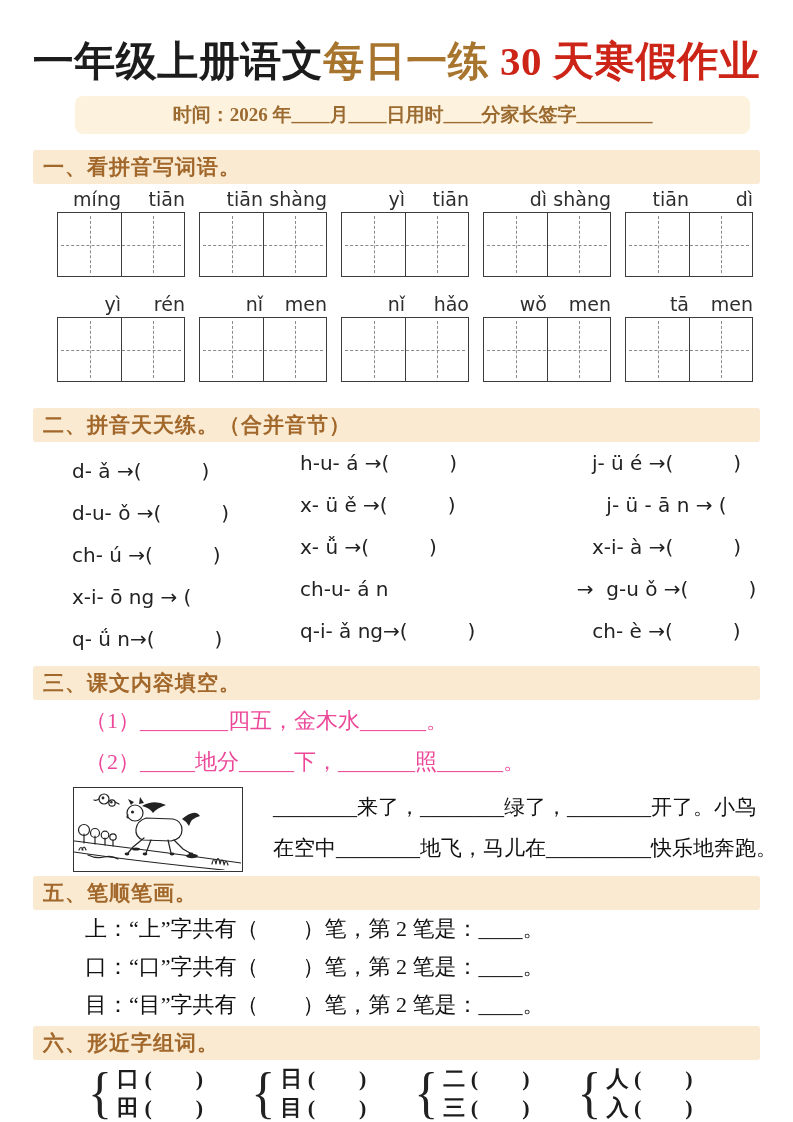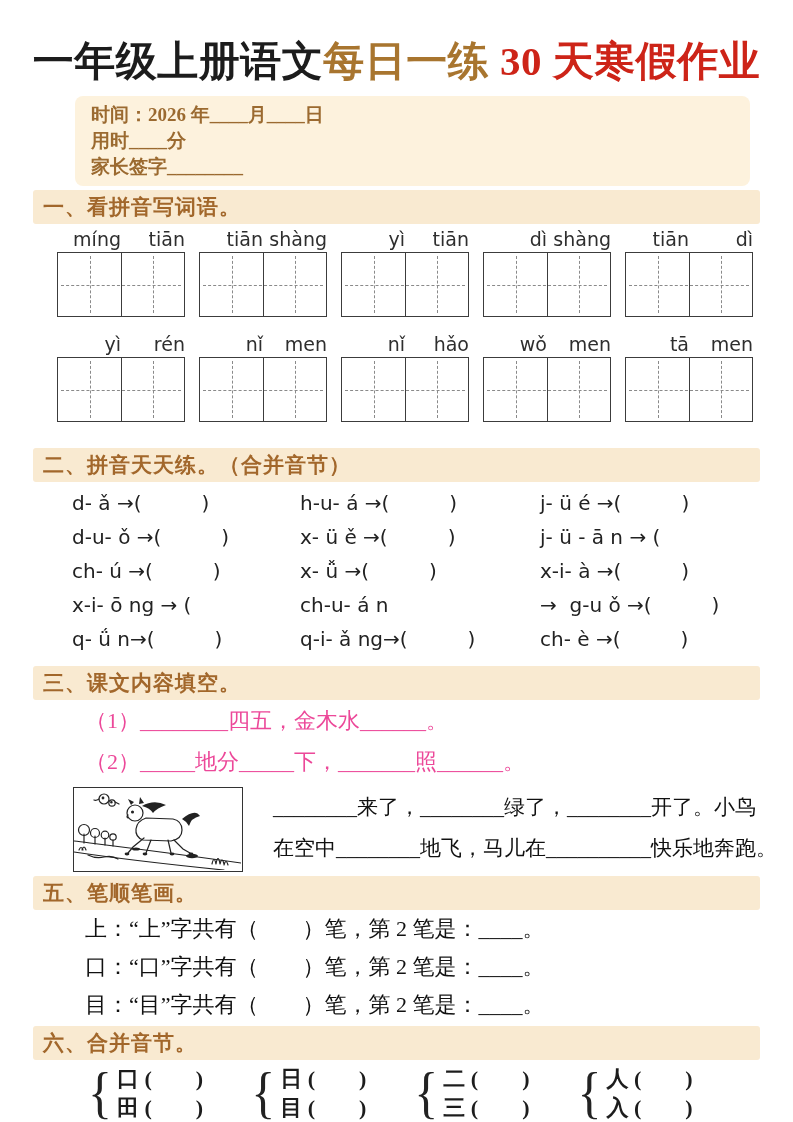--- a/index.html
+++ b/index.html
@@ -10,24 +10,24 @@
   }
   .page { width:793px; height:1122px; position:relative; }
 
   
   .title { margin:36px 0 0 0; text-align:center; font-size:41px; font-weight:bold;
            letter-spacing:0.5px; line-height:50px; white-space:nowrap; }
 
   
   .meta-band { width:675px; margin:10px 0 0 75px; background:#fdf2dd; border-radius:8px;
                padding:6px 16px; display:flex; justify-content:center;
-               color:#9b6a30; font-weight:bold; font-size:19px;flex-direction:column; }
-
-  
-  .band { margin:4px 0 0 33px; width:727px; background:#f9ead1; border-radius:3px;
+               color:#9b6a30; font-weight:bold; font-size:19px; }
+
+  
+  .band { margin:16px 0 0 33px; width:727px; background:#f9ead1; border-radius:3px;
           padding:3px 0 3px 10px; color:#a2672b; font-weight:bold; font-size:21px;
           letter-spacing:1px; }
   .band.m26 { margin-top:26px;padding-left:10px; }
   .band.m10 { margin-top:10px; }
   .band.m4  { margin-top:4px; }
   .band.m2  { margin-top:2px; }
 
   
   .pinyin-labels { display:flex; gap:14px; margin:4px 0 2px 57px;
                    font-family:"DejaVu Sans","Liberation Sans",sans-serif;
@@ -40,23 +40,23 @@
   .tzg i { position:absolute; display:block; }
   .tzg .v25 { left:25%; top:3px; bottom:3px; border-left:1.5px dashed #8a8a8a; }
   .tzg .v50 { left:50%; top:0; bottom:0; border-left:1.6px solid #3c3c3c; }
   .tzg .v75 { left:75%; top:3px; bottom:3px; border-left:1.5px dashed #8a8a8a; }
   .tzg .h50 { top:50%; left:3px; right:3px; border-top:1.5px dashed #8a8a8a; }
 
   
   .merge-rows { margin:4px 0 0 72px; }
   .merge-row { display:flex; font-family:"DejaVu Sans","Liberation Sans",sans-serif;
                font-size:20px; line-height:34px; color:#222; white-space:pre; }
-  .merge-row .c0 { width:228px; }
+  .merge-row .c0 { width:228px;margin-top:8px; }
   .merge-row .c1 { width:240px; }
-  .merge-row .c2 { flex:1; }
+  .merge-row .c2 { flex:1;text-align:center; }
 
   
   .fill-line { margin-left:85px; font-size:22px; line-height:41px; color:#ec4899; }
   .stroke-line { margin-left:85px; font-size:22px; line-height:38px; color:#111; }
 
   
   .s4-wrap { display:flex; margin:5px 0 0 73px; gap:30px; align-items:flex-start; }
   .pic-frame { width:170px; height:85px; border:1.5px solid #333; flex:none; background:#fff; }
   .s4-lines { font-size:21px; line-height:41px; color:#111; }
 
@@ -270,21 +270,21 @@
       </div>
   </div>
 
   <div class="band m4">五、笔顺笔画。</div>
   <div id="s5-lines">
       <div class="stroke-line">上：“上”字共有（　　）笔，第 2 笔是：____。</div>
       <div class="stroke-line">口：“口”字共有（　　）笔，第 2 笔是：____。</div>
       <div class="stroke-line">目：“目”字共有（　　）笔，第 2 笔是：____。</div>
     </div>
 
-  <div class="band m2">六、合并音节。</div>
+  <div class="band m2">六、形近字组词。</div>
   <div class="brace-row">
       <div class="brace-group">
         <span class="brace-char">{</span>
         <div class="pair-col"><span>口 (　　)</span><span>田 (　　)</span></div>
       </div>
       <div class="brace-group">
         <span class="brace-char">{</span>
         <div class="pair-col"><span>日 (　　)</span><span>目 (　　)</span></div>
       </div>
       <div class="brace-group">

